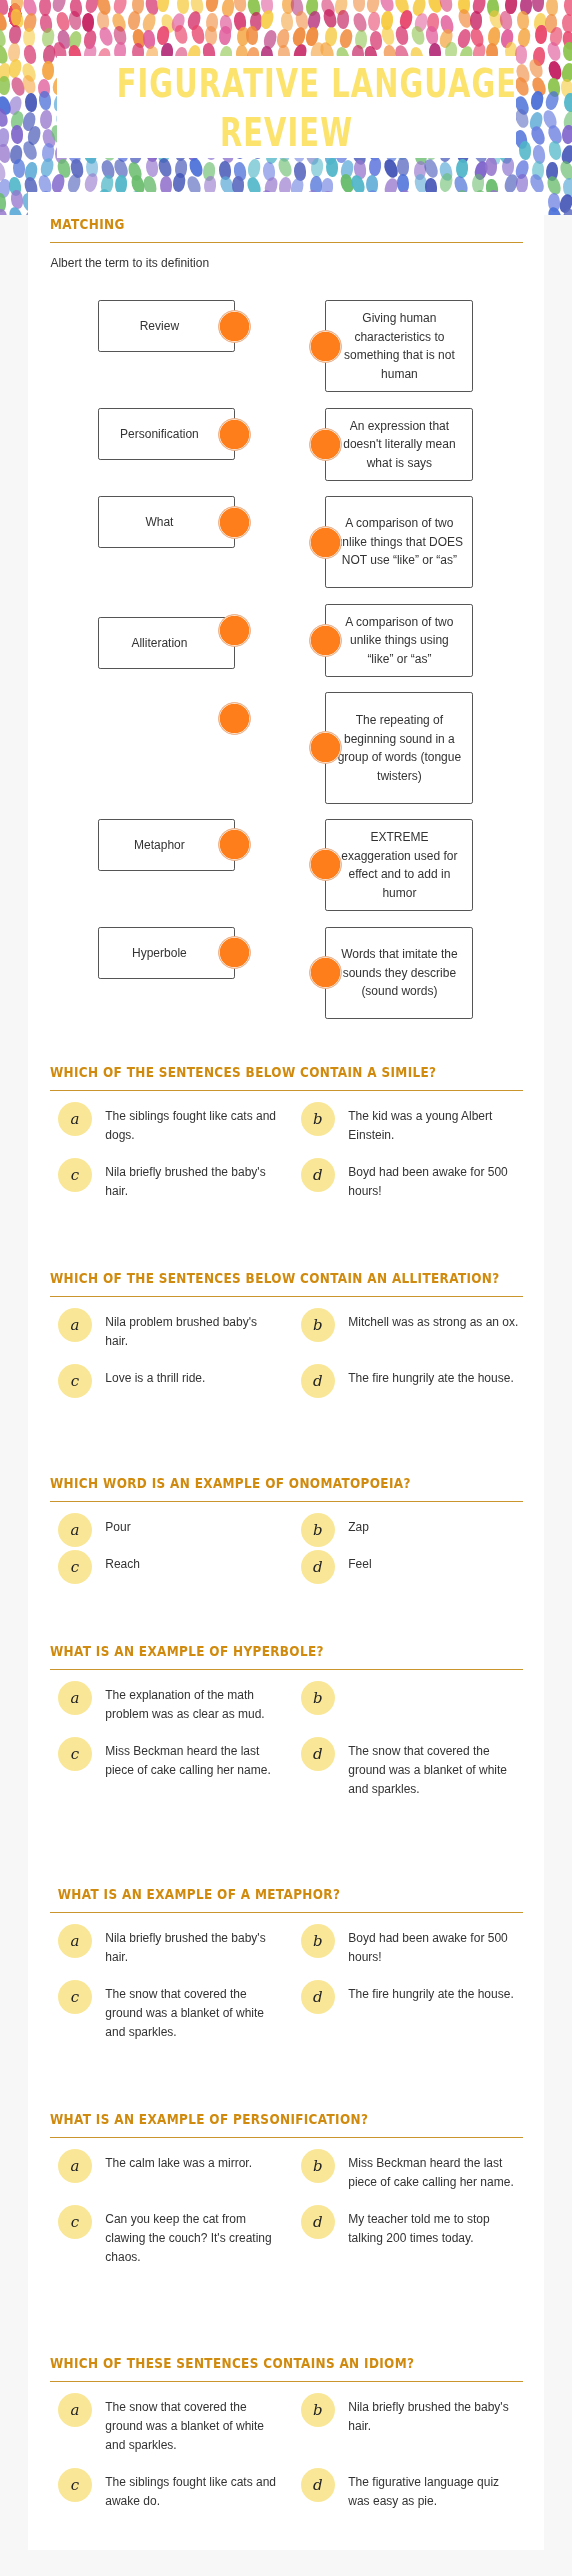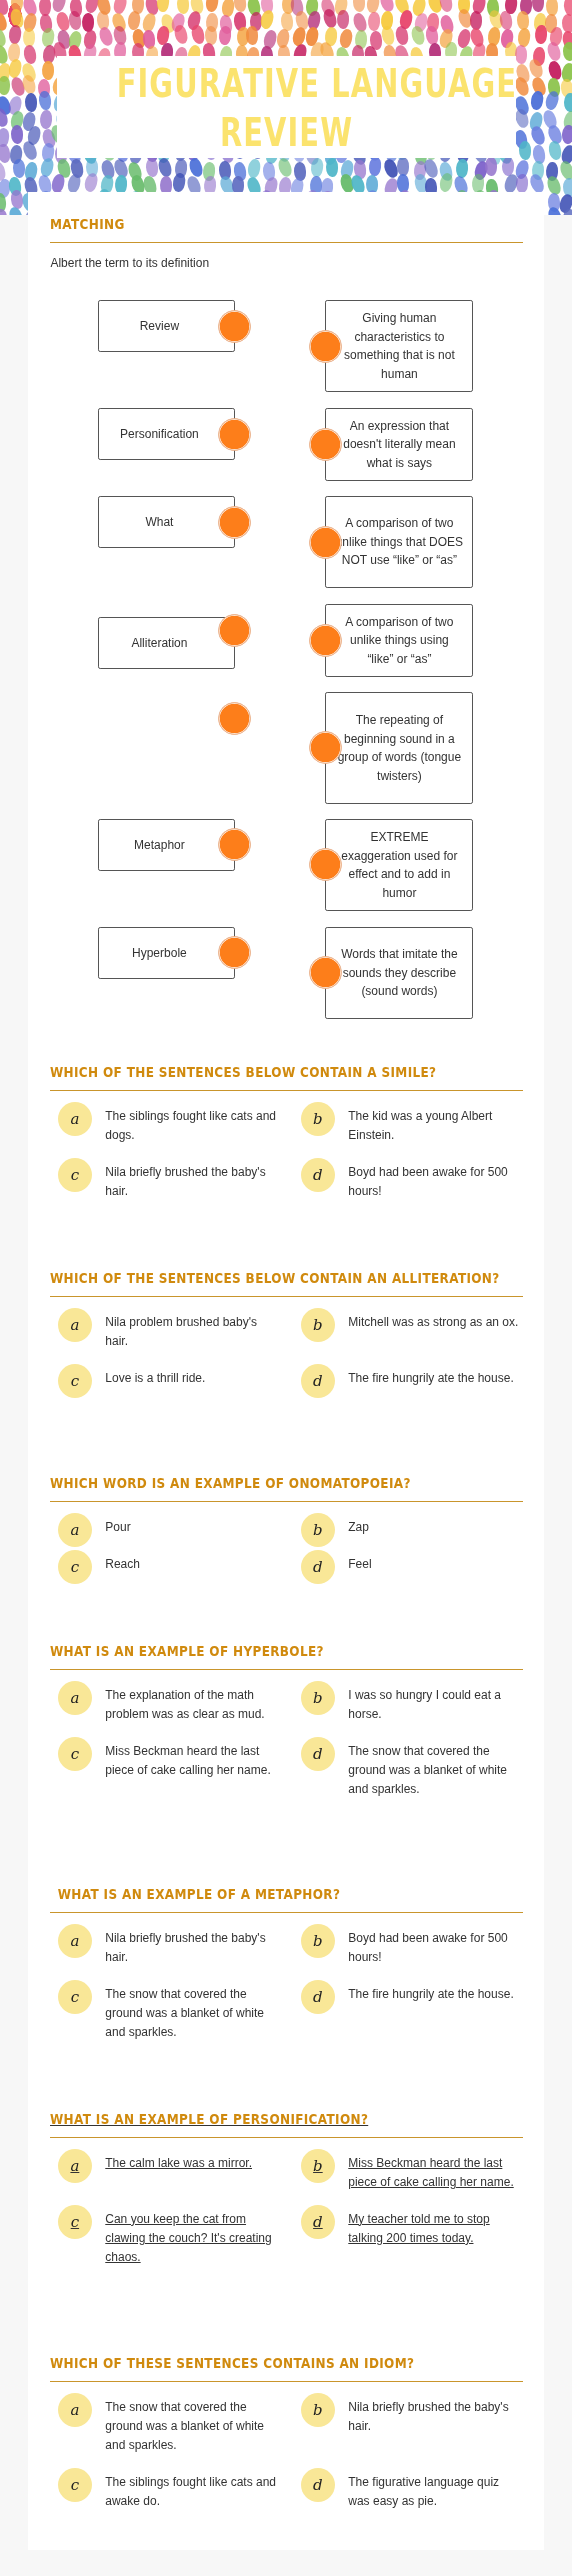--- a/index.html
+++ b/index.html
@@ -742,21 +742,20 @@
   <div class="section" style="top:1449px;">
     <div class="sec-title">What is an example of hyperbole?</div>
     <div class="sec-rule"></div>
     <div class="choices">
       <div class="choice">
           <span class="bubble">a</span>
           <span class="choice-text">The explanation of the math problem was as clear as mud.</span>
         </div>
       <div class="choice">
           <span class="bubble">b</span>
-          <span class="choice-text">I was so hungry I could eat a horse.</span>
         </div>
       <div class="choice">
           <span class="bubble">c</span>
           <span class="choice-text">Miss Beckman heard the last piece of cake calling her name.</span>
         </div>
       <div class="choice">
           <span class="bubble">d</span>
           <span class="choice-text">The snow that covered the ground was a blanket of white and sparkles.</span>
         </div>
     </div>
@@ -778,21 +777,21 @@
           <span class="bubble">c</span>
           <span class="choice-text">The snow that covered the ground was a blanket of white and sparkles.</span>
         </div>
       <div class="choice">
           <span class="bubble">d</span>
           <span class="choice-text">The fire hungrily ate the house.</span>
         </div>
     </div>
   </div>
 
-  <div class="section" style="top:1917px;text-decoration:underline;">
+  <div class="section" style="top:1917px;">
     <div class="sec-title">What is an example of personification?</div>
     <div class="sec-rule"></div>
     <div class="choices">
       <div class="choice">
           <span class="bubble">a</span>
           <span class="choice-text">The calm lake was a mirror.</span>
         </div>
       <div class="choice">
           <span class="bubble">b</span>
           <span class="choice-text">Miss Beckman heard the last piece of cake calling her name.</span>

